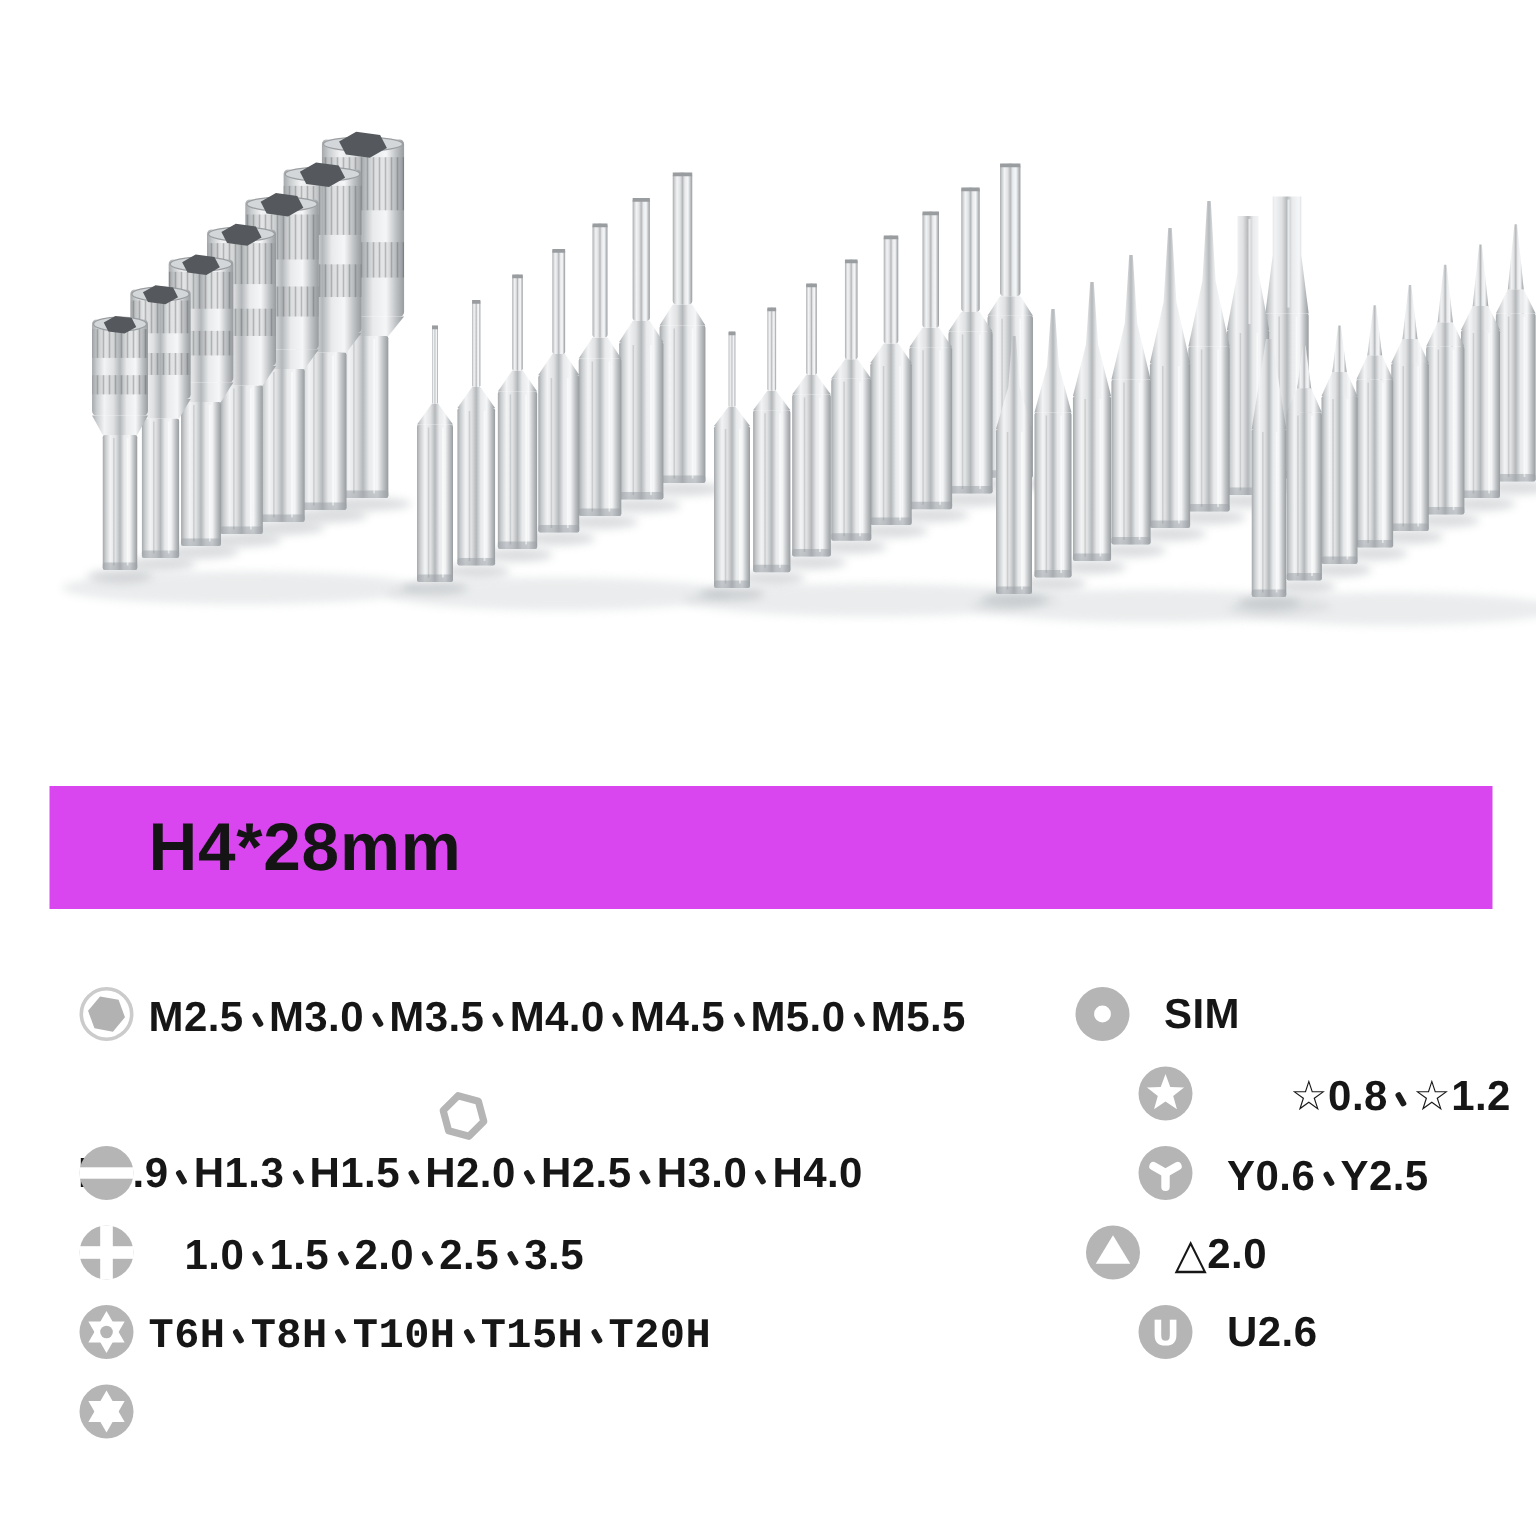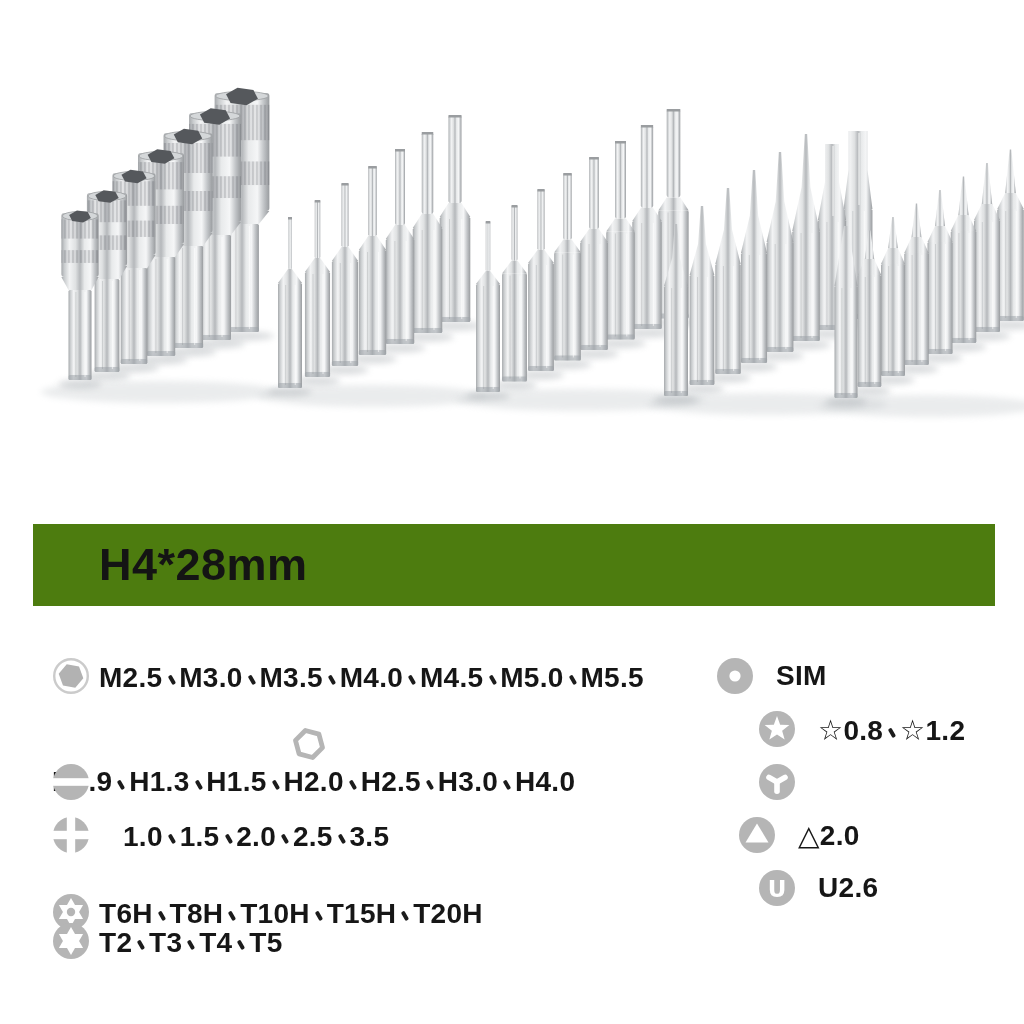--- a/index.html
+++ b/index.html
@@ -1,19 +1,19 @@
 <!DOCTYPE html>
 <html><head>
 <meta charset="utf-8">
 <style>
   html,body{margin:0;padding:0;background:#ffffff;}
   .stage{position:relative;width:1024px;height:1024px;background:#ffffff;overflow:hidden;
          font-family:"Liberation Sans","DejaVu Sans",sans-serif;}
   #bits-svg{position:absolute;left:0;top:0;}
-  .banner{position:absolute;left:33px;top:524px;width:962px;height:82px;background:#4d7c0f;
+  .banner{position:absolute;left:33px;top:524px;width:962px;height:82px;background:#d946ef;
           display:flex;align-items:center;}
   .banner .title{margin-left:66px;font-size:45px;font-weight:bold;color:#141414;letter-spacing:.5px;}
   .spec-row{position:absolute;height:52px;display:flex;align-items:center;white-space:nowrap;}
   .spec-row .icon{width:38px;height:38px;flex:0 0 38px;display:inline-block;}
   .spec-row.left-col .icon{margin-right:9px;}
   .spec-row.right-col .icon{margin-right:22px;}
   .spec-row .txt{font-size:28px;font-weight:bold;color:#161616;letter-spacing:.3px;}
   
   .sep{display:inline-block;width:.60em;height:1em;position:relative;vertical-align:baseline;}
   .sep::after{content:"";position:absolute;left:42%;bottom:.04em;width:.125em;height:.36em;
@@ -478,64 +478,64 @@
           </svg></span>
       </div>
       <div class="spec-row left-col" style="left: 52px; top: 809px; gap: 24px;">
         <span class="icon"><svg width="38" height="38" viewBox="0 0 38 38">
             <circle cx="19" cy="19" r="18" fill="#b5b5b5"></circle>
             <rect x="14.8" y="1" width="8.4" height="36" fill="#ffffff"></rect>
             <rect x="1" y="14.8" width="36" height="8.4" fill="#ffffff"></rect>
           </svg></span>
         <span class="txt">1.0<span class="sep"></span>1.5<span class="sep"></span>2.0<span class="sep"></span>2.5<span class="sep"></span>3.5</span>
       </div>
-      <div class="spec-row left-col" style="left: 52px; top: 886px;">
+      <div class="spec-row left-col" style="left: 52px; top: 862px; font-family: Liberation Mono, monospace;">
         <span class="icon"><svg width="38" height="38" viewBox="0 0 38 38">
             <circle cx="19" cy="19" r="18" fill="#b5b5b5"></circle>
             <polygon points="19,5 31.1,26 6.9,26" fill="#ffffff"></polygon>
             <polygon points="19,33 6.9,12 31.1,12" fill="#ffffff"></polygon>
             <circle cx="19" cy="19" r="4.2" fill="#b5b5b5"></circle>
           </svg></span>
         <span class="txt">T6H<span class="sep"></span>T8H<span class="sep"></span>T10H<span class="sep"></span>T15H<span class="sep"></span>T20H</span>
       </div>
       <div class="spec-row left-col" style="left: 52px; top: 915px;">
         <span class="icon"><svg width="38" height="38" viewBox="0 0 38 38">
             <circle cx="19" cy="19" r="18" fill="#b5b5b5"></circle>
             <polygon points="19,5 31.1,26 6.9,26" fill="#ffffff"></polygon>
             <polygon points="19,33 6.9,12 31.1,12" fill="#ffffff"></polygon>
           </svg></span>
-        <span class="txt">T2<span class="sep"></span>T3<span class="sep"></span>T4<span class="sep"></span>T5</span>
       </div>
     </div>
   <div id="spec-right">
       <div class="spec-row right-col" style="left: 716px; top: 650px;">
         <span class="icon"><svg width="38" height="38" viewBox="0 0 38 38">
             <circle cx="19" cy="19" r="18" fill="#b5b5b5"></circle>
             <circle cx="19" cy="19" r="5.6" fill="#ffffff"></circle>
           </svg></span>
         <span class="txt">SIM</span>
       </div>
-      <div class="spec-row right-col" style="left: 758px; top: 703px;">
+      <div class="spec-row right-col" style="left: 758px; top: 703px; gap: 42px;">
         <span class="icon"><svg width="38" height="38" viewBox="0 0 38 38">
             <circle cx="19" cy="19" r="18" fill="#b5b5b5"></circle>
             <polygon points="19.00,6.00 22.17,14.63 31.36,14.98 24.14,20.67 26.64,29.52 19.00,24.40 11.36,29.52 13.86,20.67 6.64,14.98 15.83,14.63" fill="#ffffff"></polygon>
           </svg></span>
         <span class="txt">☆0.8<span class="sep"></span>☆1.2</span>
       </div>
       <div class="spec-row right-col" style="left: 758px; top: 756px;">
         <span class="icon"><svg width="38" height="38" viewBox="0 0 38 38">
             <circle cx="19" cy="19" r="18" fill="#b5b5b5"></circle>
             <g transform="translate(19,19)">
               <rect x="-2.8" y="-1.5" width="5.6" height="13.5" rx="2.7" fill="#ffffff" transform="rotate(0)"></rect>
               <rect x="-2.8" y="-1.5" width="5.6" height="13.5" rx="2.7" fill="#ffffff" transform="rotate(120)"></rect>
               <rect x="-2.8" y="-1.5" width="5.6" height="13.5" rx="2.7" fill="#ffffff" transform="rotate(240)"></rect>
             </g>
           </svg></span>
-      </div>
-      <div class="spec-row right-col" style="left: 738px; top: 809px; align-items: center;">
+        <span class="txt">Y0.6<span class="sep"></span>Y2.5</span>
+      </div>
+      <div class="spec-row right-col" style="left: 723px; top: 809px; align-items: center;">
         <span class="icon"><svg width="38" height="38" viewBox="0 0 38 38">
             <circle cx="19" cy="19" r="18" fill="#b5b5b5"></circle>
             <polygon points="19,7.5 30.5,26.5 7.5,26.5" fill="#ffffff"></polygon>
           </svg></span>
         <span class="txt">△2.0</span>
       </div>
       <div class="spec-row right-col" style="left: 758px; top: 862px;">
         <span class="icon"><svg width="38" height="38" viewBox="0 0 38 38">
             <circle cx="19" cy="19" r="18" fill="#b5b5b5"></circle>
             <text x="19" y="27.5" text-anchor="middle" font-size="23" font-weight="bold" fill="#ffffff" font-family="'DejaVu Sans','Liberation Sans',sans-serif">U</text>

